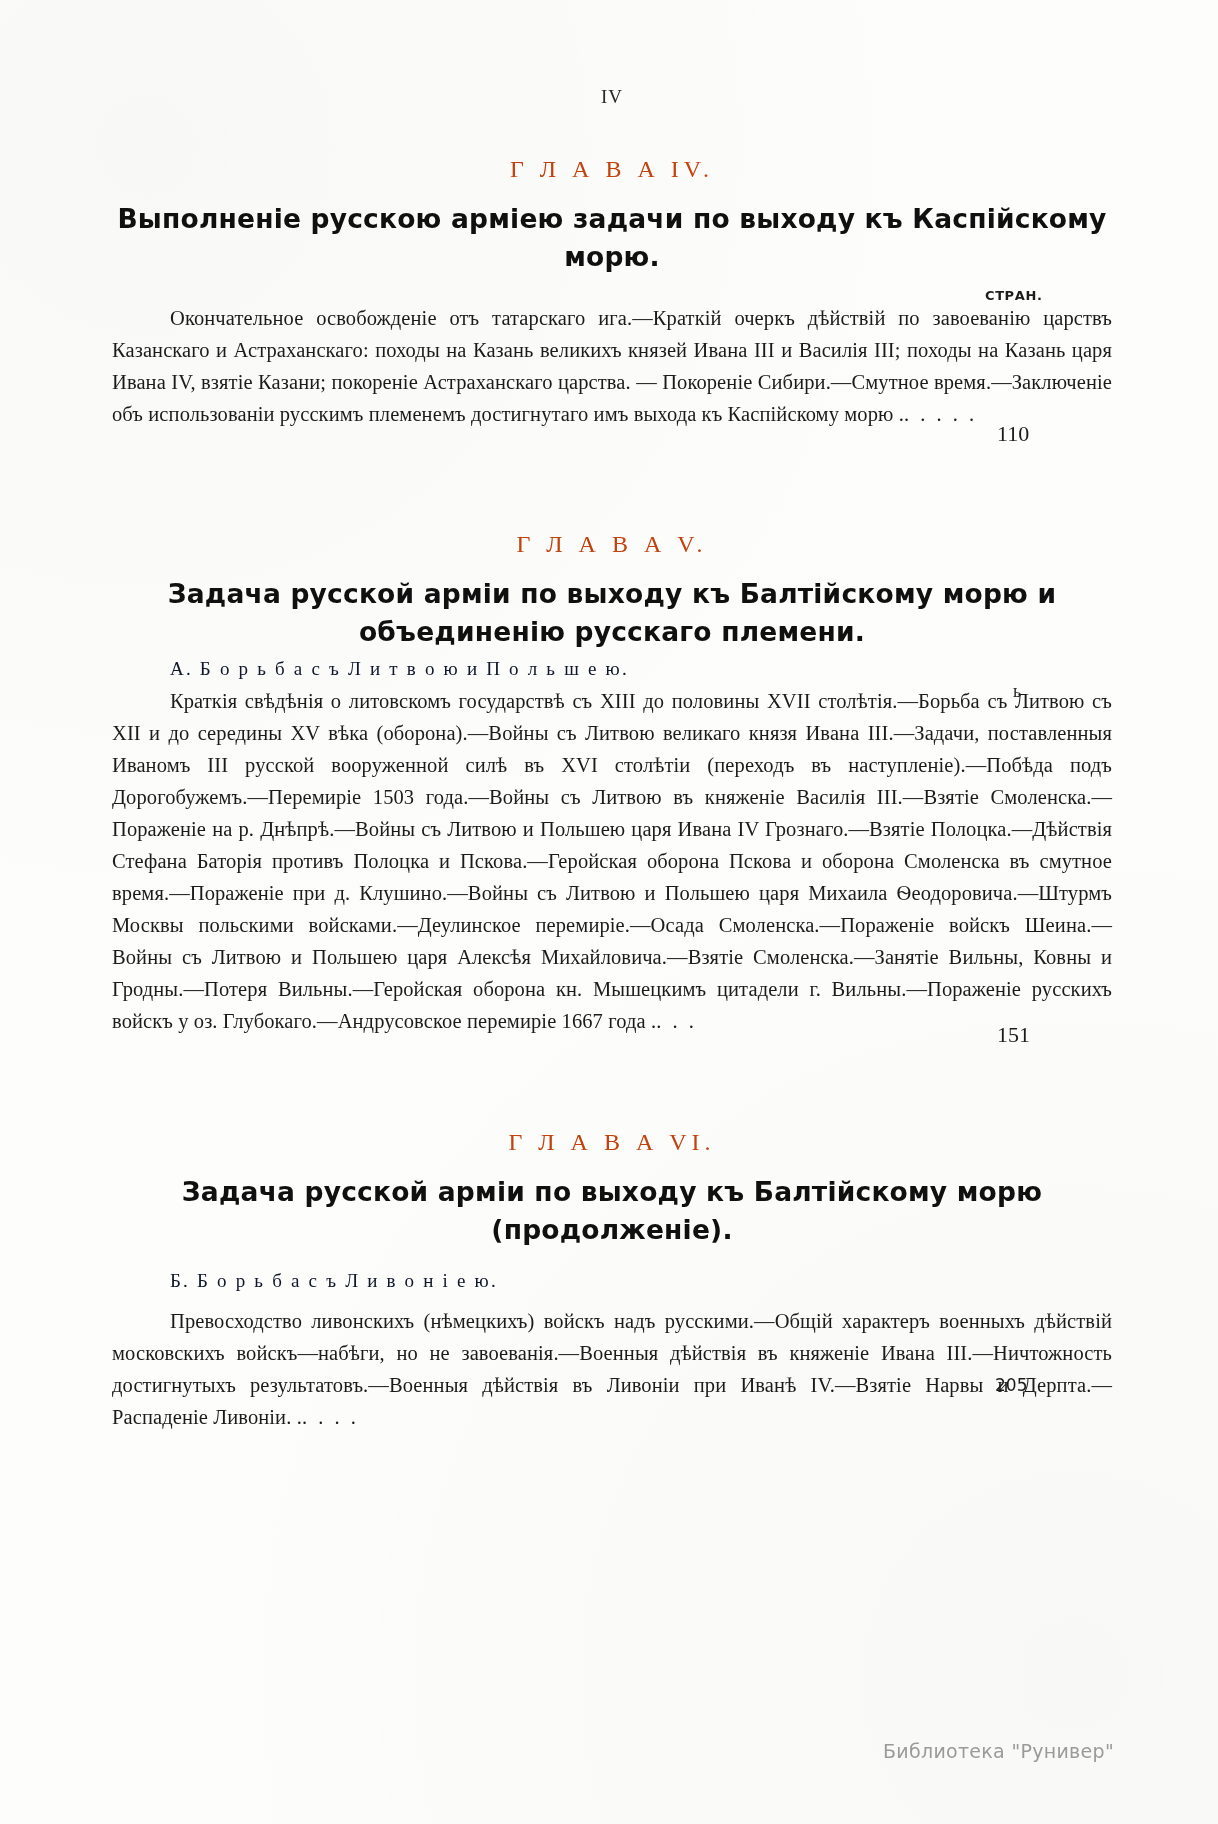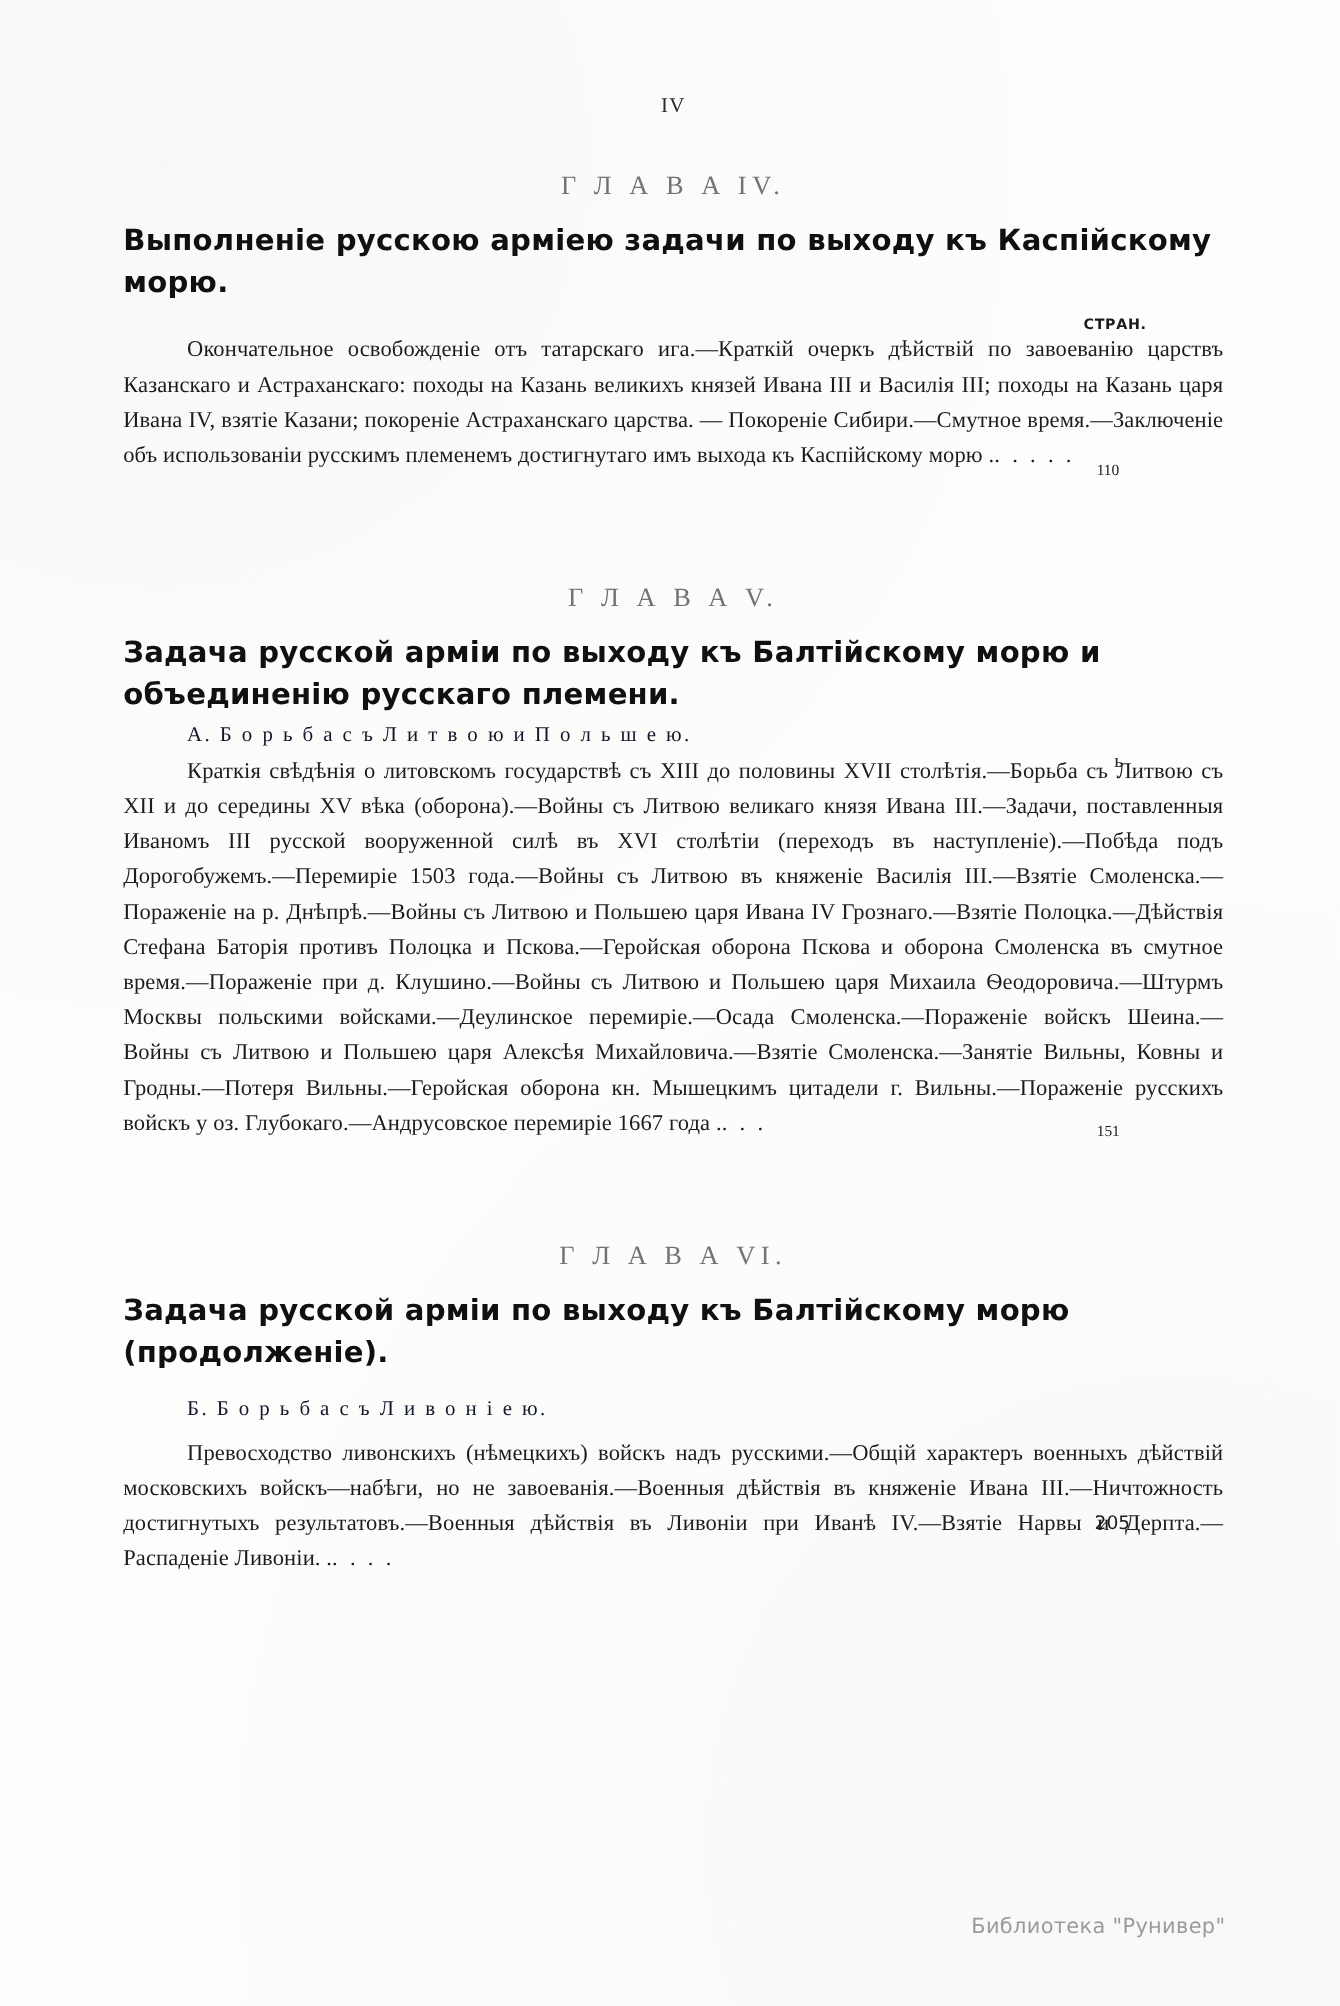--- a/index.html
+++ b/index.html
@@ -44,25 +44,25 @@
     width: 1000px;
     text-align: center;
     font-size: 19px;
     letter-spacing: 1px;
     color: #2a2a2a;
   }
   .chapter-head {
     text-align: center;
     font-size: 24px;
     letter-spacing: 5px;
-    color: #737373;
+    color: #c2410c;
     font-family: "Liberation Serif", serif;
   }
   .chapter-title {
-    text-align: left;
+    text-align: center;
     font-family: "DejaVu Sans", sans-serif;
     font-weight: bold;
     font-size: 26.5px;
     line-height: 1.42;
     color: #101010;
     letter-spacing: 0.2px;
   }
   .stran {
     position: absolute;
     font-family: "DejaVu Sans", sans-serif;
@@ -83,21 +83,21 @@
     width: 58px;
   }
   .subhead {
     font-size: 19px;
     letter-spacing: 2.2px;
     color: #0f172a;
     padding-left: 58px;
   }
   .pagenum {
     position: absolute;
-    font-size: 14px;
+    font-size: 22px;
     color: #1b1b1b;
     font-family: "Liberation Serif", serif;
   }
   .leader {
     letter-spacing: 3px;
   }
   .stray-mark {
     position: absolute;
     font-size: 18px;
     color: #2a2a2a;

